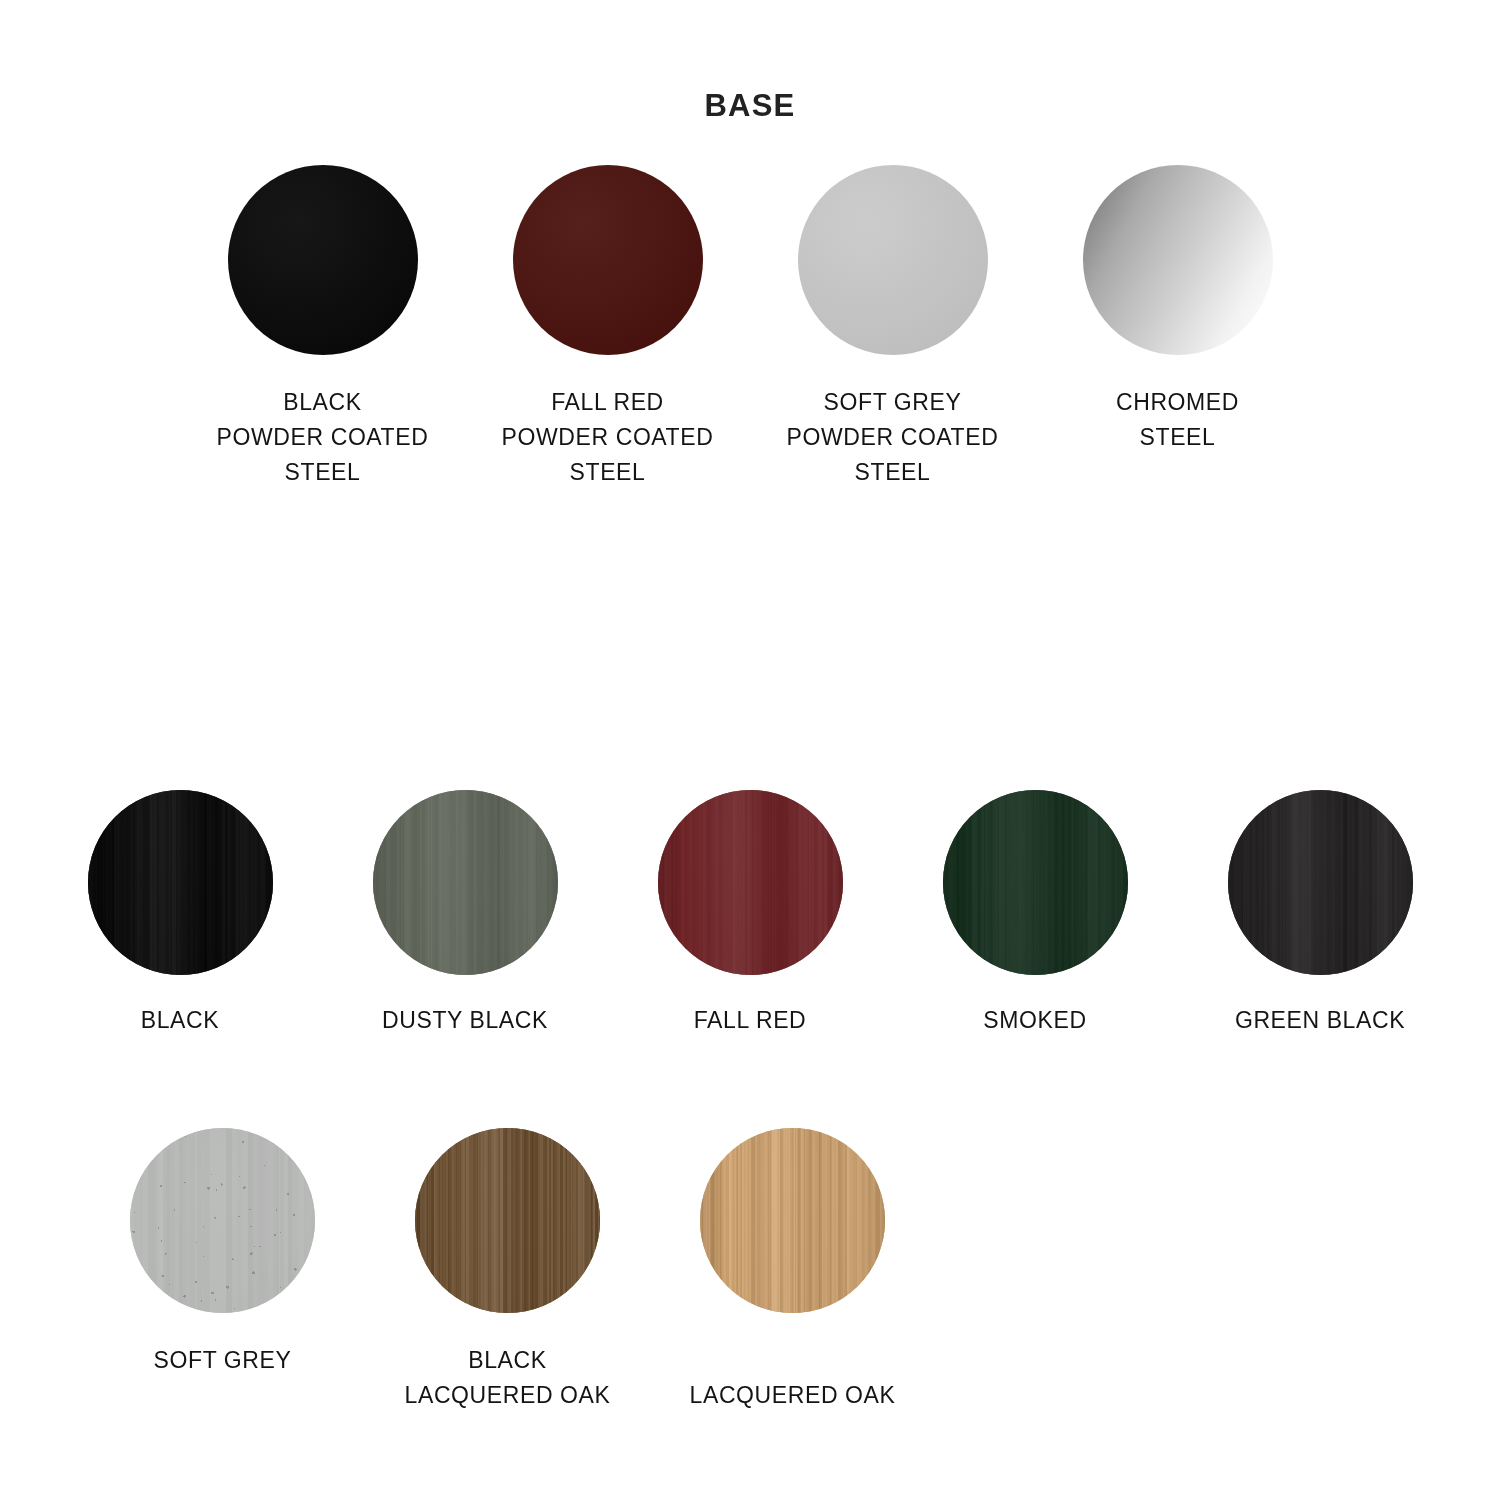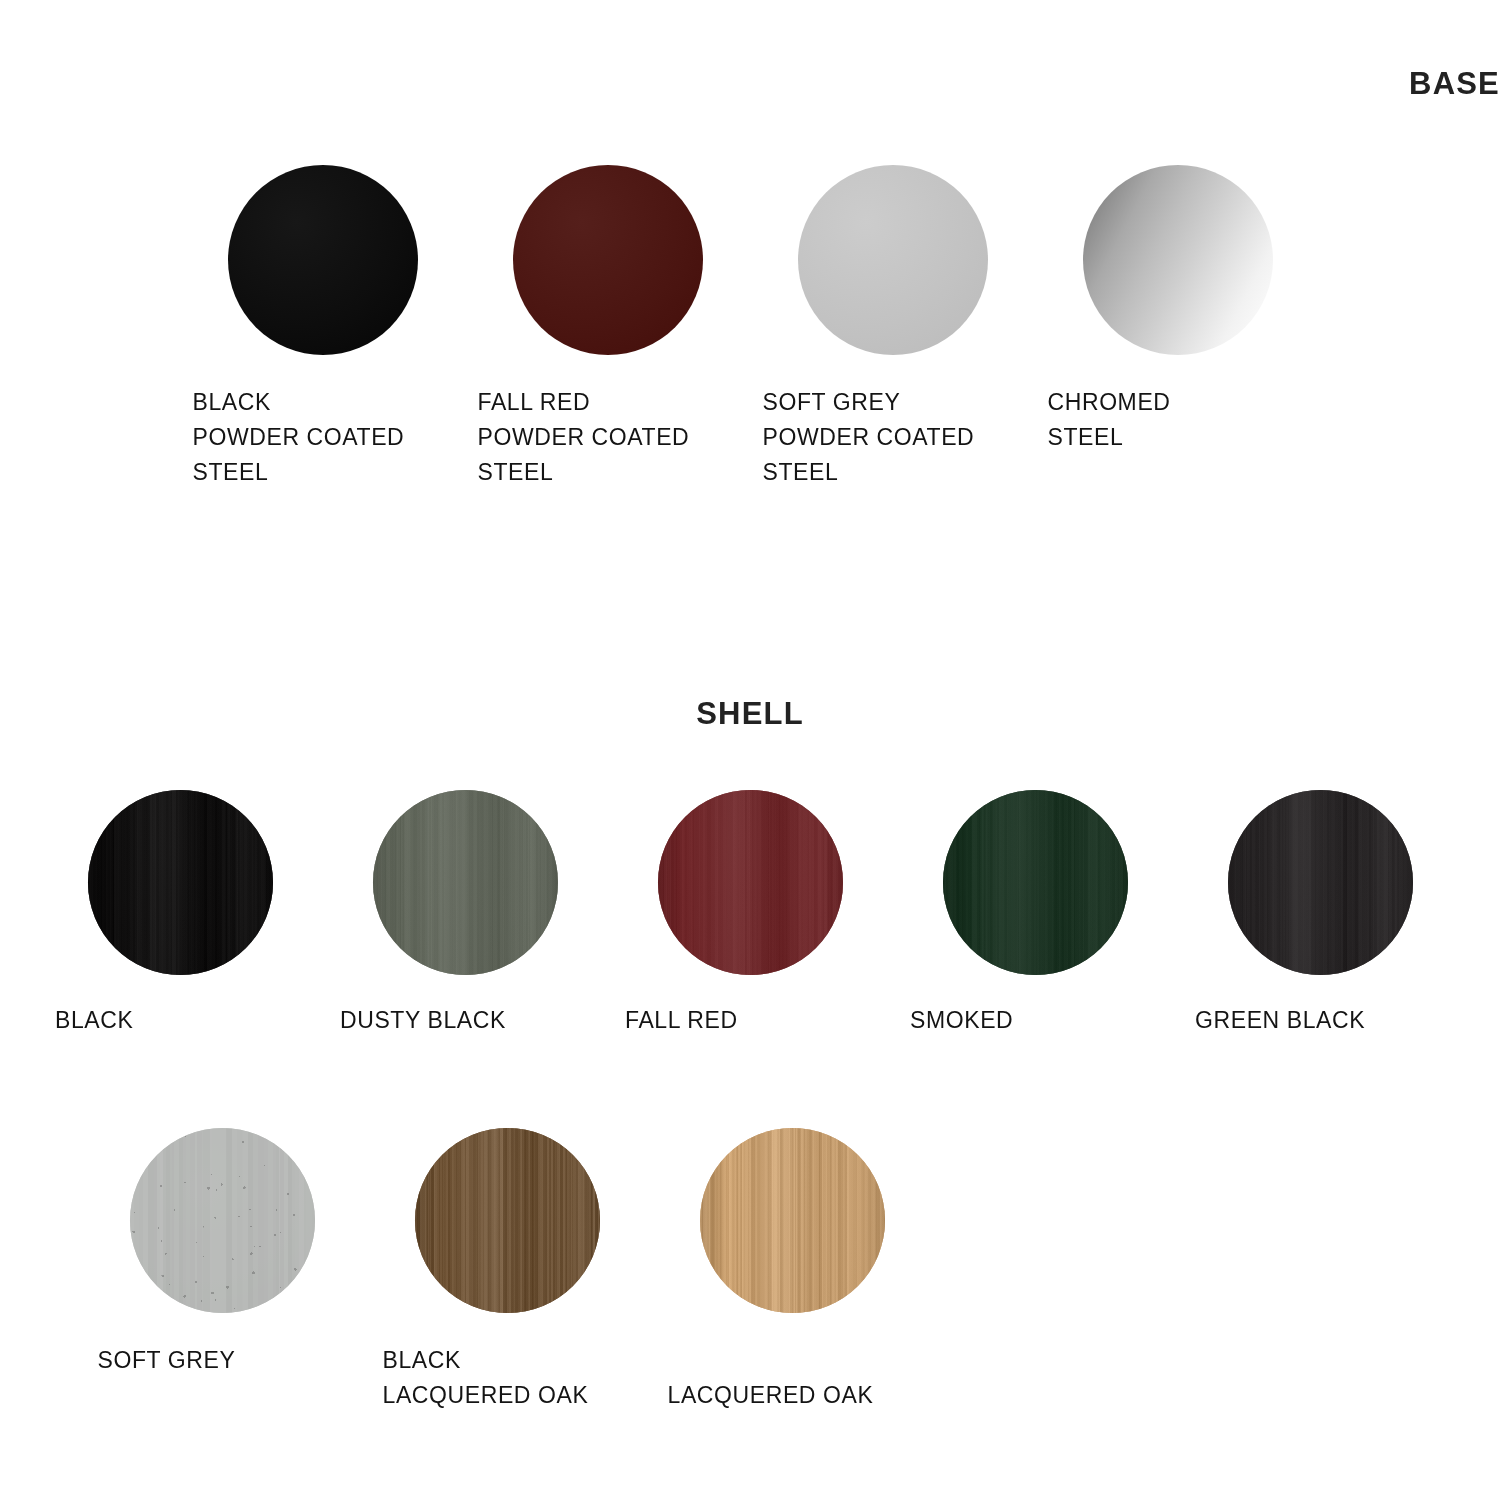--- a/index.html
+++ b/index.html
@@ -27,21 +27,21 @@
   
   .section-title {
     text-align: center;
     font-weight: bold;
     font-size: 31px;
     letter-spacing: 1.2px;
     color: #222222;
     font-family: "Liberation Sans", sans-serif;
   }
 
-  #base-title  { position: absolute; left: 0; top: 66px;  width: 1500px; text-align: right; }
+  #base-title  { position: absolute; left: 0; top: 88px;  width: 1500px; }
   #shell-title { position: absolute; left: 0; top: 696px; width: 1500px; }
 
   
   .swatch-row {
     position: absolute;
     display: flex;
     align-items: flex-start;
   }
 
   #base-row {
@@ -94,21 +94,21 @@
   
   .swatch-disc .grain {
     position: absolute;
     inset: -6%;
     pointer-events: none;
   }
 
   
   .swatch-label {
     margin-top: 26px;
-    text-align: left;
+    text-align: center;
     font-size: 23px;
     line-height: 35px;
     letter-spacing: 0.6px;
     color: #141414;
     font-family: "Liberation Sans", sans-serif;
     white-space: pre-line;
   }
   #base-row .swatch-label { margin-top: 30px; width: 260px; }
   #shell-row-1 .swatch-label { margin-top: 28px; width: 250px; }
   #shell-row-2 .swatch-label { margin-top: 30px; width: 250px; }
@@ -142,21 +142,20 @@
 POWDER COATED
 STEEL</div>
       </div>
       <div class="swatch-cell">
         <div class="swatch-disc" style="background: linear-gradient(118deg, rgb(111, 111, 111) 0%, rgb(138, 138, 138) 12%, rgb(169, 169, 169) 26%, rgb(189, 189, 189) 40%, rgb(207, 207, 207) 54%, rgb(226, 226, 226) 68%, rgb(242, 242, 242) 80%, rgb(251, 251, 251) 92%, rgb(255, 255, 255) 100%);"></div>
         <div class="swatch-label">CHROMED
 STEEL</div>
       </div>
     </div>
 
-  <div class="section-title" id="shell-title">SHELL</div>
 
   <div class="swatch-row" id="shell-row-1">
       <div class="swatch-cell">
         <div class="swatch-disc" style="background: radial-gradient(circle at 42% 28%, rgb(19, 18, 18) 0%, rgb(11, 10, 10) 60%, rgb(3, 2, 2) 100%);">
           <div class="grain" style="background: linear-gradient(90deg, rgb(18, 17, 17) 0%, rgb(18, 17, 17) 1.69%, rgb(20, 19, 19) 1.69%, rgb(20, 19, 19) 3.69%, rgb(4, 3, 3) 3.69%, rgb(4, 3, 3) 4.1%, rgb(10, 9, 9) 4.1%, rgb(10, 9, 9) 5.81%, rgb(12, 11, 11) 5.81%, rgb(12, 11, 11) 6.87%, rgb(17, 16, 16) 6.87%, rgb(17, 16, 16) 8.31%, rgb(10, 9, 9) 8.31%, rgb(10, 9, 9) 10.12%, rgb(0, 0, 0) 10.12%, rgb(0, 0, 0) 10.6%, rgb(7, 6, 6) 10.6%, rgb(7, 6, 6) 12.55%, rgb(10, 9, 9) 12.55%, rgb(10, 9, 9) 14.1%, rgb(8, 7, 7) 14.1%, rgb(8, 7, 7) 14.51%, rgb(21, 20, 20) 14.51%, rgb(21, 20, 20) 14.95%, rgb(17, 16, 16) 14.95%, rgb(17, 16, 16) 15.73%, rgb(16, 15, 15) 15.73%, rgb(16, 15, 15) 17.06%, rgb(14, 13, 13) 17.06%, rgb(14, 13, 13) 17.71%, rgb(3, 2, 2) 17.71%, rgb(3, 2, 2) 18.1%, rgb(4, 3, 3) 18.1%, rgb(4, 3, 3) 18.44%, rgb(22, 21, 21) 18.44%, rgb(22, 21, 21) 20.64%, rgb(15, 14, 14) 20.64%, rgb(15, 14, 14) 22.52%, rgb(13, 12, 12) 22.52%, rgb(13, 12, 12) 24.14%, rgb(10, 9, 9) 24.14%, rgb(10, 9, 9) 25.05%, rgb(15, 14, 14) 25.05%, rgb(15, 14, 14) 26.15%, rgb(20, 19, 19) 26.15%, rgb(20, 19, 19) 27.35%, rgb(10, 9, 9) 27.35%, rgb(10, 9, 9) 29.14%, rgb(21, 20, 20) 29.14%, rgb(21, 20, 20) 29.89%, rgb(13, 12, 12) 29.89%, rgb(13, 12, 12) 31.09%, rgb(11, 10, 10) 31.09%, rgb(11, 10, 10) 32.08%, rgb(10, 9, 9) 32.08%, rgb(10, 9, 9) 33.43%, rgb(4, 3, 3) 33.43%, rgb(4, 3, 3) 35.34%, rgb(21, 20, 20) 35.34%, rgb(21, 20, 20) 37%, rgb(20, 19, 19) 37%, rgb(20, 19, 19) 38.31%, rgb(4, 3, 3) 38.31%, rgb(4, 3, 3) 38.75%, rgb(10, 9, 9) 38.75%, rgb(10, 9, 9) 39.16%, rgb(4, 3, 3) 39.16%, rgb(4, 3, 3) 41.07%, rgb(5, 4, 4) 41.07%, rgb(5, 4, 4) 41.42%, rgb(8, 7, 7) 41.42%, rgb(8, 7, 7) 43.37%, rgb(3, 2, 2) 43.37%, rgb(3, 2, 2) 44.63%, rgb(4, 3, 3) 44.63%, rgb(4, 3, 3) 46.07%, rgb(22, 21, 21) 46.07%, rgb(22, 21, 21) 47.85%, rgb(3, 2, 2) 47.85%, rgb(3, 2, 2) 48.87%, rgb(13, 12, 12) 48.87%, rgb(13, 12, 12) 49.54%, rgb(7, 6, 6) 49.54%, rgb(7, 6, 6) 50.83%, rgb(11, 10, 10) 50.83%, rgb(11, 10, 10) 51.5%, rgb(10, 9, 9) 51.5%, rgb(10, 9, 9) 53.27%, rgb(9, 8, 8) 53.27%, rgb(9, 8, 8) 53.85%, rgb(6, 5, 5) 53.85%, rgb(6, 5, 5) 55.2%, rgb(12, 11, 11) 55.2%, rgb(12, 11, 11) 55.9%, rgb(7, 6, 6) 55.9%, rgb(7, 6, 6) 57.48%, rgb(15, 14, 14) 57.48%, rgb(15, 14, 14) 59.37%, rgb(5, 4, 4) 59.37%, rgb(5, 4, 4) 60.84%, rgb(13, 12, 12) 60.84%, rgb(13, 12, 12) 61.23%, rgb(3, 2, 2) 61.23%, rgb(3, 2, 2) 62.99%, rgb(18, 17, 17) 62.99%, rgb(18, 17, 17) 64.55%, rgb(18, 17, 17) 64.55%, rgb(18, 17, 17) 66.59%, rgb(3, 2, 2) 66.59%, rgb(3, 2, 2) 68.68%, rgb(2, 1, 1) 68.68%, rgb(2, 1, 1) 70.2%, rgb(15, 14, 14) 70.2%, rgb(15, 14, 14) 72.05%, rgb(1, 0, 0) 72.05%, rgb(1, 0, 0) 72.92%, rgb(11, 10, 10) 72.92%, rgb(11, 10, 10) 74.89%, rgb(3, 2, 2) 74.89%, rgb(3, 2, 2) 75.98%, rgb(0, 0, 0) 75.98%, rgb(0, 0, 0) 76.81%, rgb(13, 12, 12) 76.81%, rgb(13, 12, 12) 77.58%, rgb(20, 19, 19) 77.58%, rgb(20, 19, 19) 78%, rgb(12, 11, 11) 78%, rgb(12, 11, 11) 79.24%, rgb(6, 5, 5) 79.24%, rgb(6, 5, 5) 80.14%, rgb(4, 3, 3) 80.14%, rgb(4, 3, 3) 80.98%, rgb(7, 6, 6) 80.98%, rgb(7, 6, 6) 82.57%, rgb(9, 8, 8) 82.57%, rgb(9, 8, 8) 84.76%, rgb(10, 9, 9) 84.76%, rgb(10, 9, 9) 86.45%, rgb(10, 9, 9) 86.45%, rgb(10, 9, 9) 87.03%, rgb(7, 6, 6) 87.03%, rgb(7, 6, 6) 88%, rgb(4, 3, 3) 88%, rgb(4, 3, 3) 89.05%, rgb(16, 15, 15) 89.05%, rgb(16, 15, 15) 91.15%, rgb(3, 2, 2) 91.15%, rgb(3, 2, 2) 92.11%, rgb(5, 4, 4) 92.11%, rgb(5, 4, 4) 92.55%, rgb(1, 0, 0) 92.55%, rgb(1, 0, 0) 94.36%, rgb(3, 2, 2) 94.36%, rgb(3, 2, 2) 96.32%, rgb(3, 2, 2) 96.32%, rgb(3, 2, 2) 97.48%, rgb(22, 21, 21) 97.48%, rgb(22, 21, 21) 98.3%, rgb(0, 0, 0) 98.3%, rgb(0, 0, 0) 100%); opacity: 0.65;"></div>
           <div class="grain" style="background: linear-gradient(90deg, rgb(7, 6, 6) 0%, rgb(7, 6, 6) 0.49%, rgb(16, 15, 15) 0.49%, rgb(16, 15, 15) 1.11%, rgb(9, 8, 8) 1.11%, rgb(9, 8, 8) 2.03%, rgb(14, 13, 13) 2.03%, rgb(14, 13, 13) 2.66%, rgb(5, 4, 4) 2.66%, rgb(5, 4, 4) 3%, rgb(7, 6, 6) 3%, rgb(7, 6, 6) 3.66%, rgb(7, 6, 6) 3.66%, rgb(7, 6, 6) 4.4%, rgb(9, 8, 8) 4.4%, rgb(9, 8, 8) 4.62%, rgb(4, 3, 3) 4.62%, rgb(4, 3, 3) 5.17%, rgb(12, 11, 11) 5.17%, rgb(12, 11, 11) 5.84%, rgb(4, 3, 3) 5.84%, rgb(4, 3, 3) 6.3%, rgb(15, 14, 14) 6.3%, rgb(15, 14, 14) 7.22%, rgb(10, 9, 9) 7.22%, rgb(10, 9, 9) 7.66%, rgb(14, 13, 13) 7.66%, rgb(14, 13, 13) 8.33%, rgb(11, 10, 10) 8.33%, rgb(11, 10, 10) 9.27%, rgb(11, 10, 10) 9.27%, rgb(11, 10, 10) 9.73%, rgb(16, 15, 15) 9.73%, rgb(16, 15, 15) 10.44%, rgb(11, 10, 10) 10.44%, rgb(11, 10, 10) 11.43%, rgb(12, 11, 11) 11.43%, rgb(12, 11, 11) 11.91%, rgb(4, 3, 3) 11.91%, rgb(4, 3, 3) 12.64%, rgb(10, 9, 9) 12.64%, rgb(10, 9, 9) 13.49%, rgb(8, 7, 7) 13.49%, rgb(8, 7, 7) 14.11%, rgb(8, 7, 7) 14.11%, rgb(8, 7, 7) 15.4%, rgb(5, 4, 4) 15.4%, rgb(5, 4, 4) 16.41%, rgb(14, 13, 13) 16.41%, rgb(14, 13, 13) 16.84%, rgb(8, 7, 7) 16.84%, rgb(8, 7, 7) 17.27%, rgb(6, 5, 5) 17.27%, rgb(6, 5, 5) 18.27%, rgb(15, 14, 14) 18.27%, rgb(15, 14, 14) 19.37%, rgb(11, 10, 10) 19.37%, rgb(11, 10, 10) 20.32%, rgb(14, 13, 13) 20.32%, rgb(14, 13, 13) 21.53%, rgb(4, 3, 3) 21.53%, rgb(4, 3, 3) 22.11%, rgb(10, 9, 9) 22.11%, rgb(10, 9, 9) 23.48%, rgb(10, 9, 9) 23.48%, rgb(10, 9, 9) 24.6%, rgb(4, 3, 3) 24.6%, rgb(4, 3, 3) 25.85%, rgb(7, 6, 6) 25.85%, rgb(7, 6, 6) 27.08%, rgb(6, 5, 5) 27.08%, rgb(6, 5, 5) 28.16%, rgb(14, 13, 13) 28.16%, rgb(14, 13, 13) 28.76%, rgb(12, 11, 11) 28.76%, rgb(12, 11, 11) 29.42%, rgb(17, 16, 16) 29.42%, rgb(17, 16, 16) 30.62%, rgb(15, 14, 14) 30.62%, rgb(15, 14, 14) 31.95%, rgb(7, 6, 6) 31.95%, rgb(7, 6, 6) 32.62%, rgb(4, 3, 3) 32.62%, rgb(4, 3, 3) 33.45%, rgb(5, 4, 4) 33.45%, rgb(5, 4, 4) 34.4%, rgb(10, 9, 9) 34.4%, rgb(10, 9, 9) 35.72%, rgb(15, 14, 14) 35.72%, rgb(15, 14, 14) 36.57%, rgb(6, 5, 5) 36.57%, rgb(6, 5, 5) 36.9%, rgb(9, 8, 8) 36.9%, rgb(9, 8, 8) 37.85%, rgb(16, 15, 15) 37.85%, rgb(16, 15, 15) 38.59%, rgb(11, 10, 10) 38.59%, rgb(11, 10, 10) 39.14%, rgb(7, 6, 6) 39.14%, rgb(7, 6, 6) 39.32%, rgb(5, 4, 4) 39.32%, rgb(5, 4, 4) 39.94%, rgb(15, 14, 14) 39.94%, rgb(15, 14, 14) 40.67%, rgb(14, 13, 13) 40.67%, rgb(14, 13, 13) 42.04%, rgb(8, 7, 7) 42.04%, rgb(8, 7, 7) 43.2%, rgb(5, 4, 4) 43.2%, rgb(5, 4, 4) 44.44%, rgb(12, 11, 11) 44.44%, rgb(12, 11, 11) 44.68%, rgb(16, 15, 15) 44.68%, rgb(16, 15, 15) 45.13%, rgb(16, 15, 15) 45.13%, rgb(16, 15, 15) 45.47%, rgb(7, 6, 6) 45.47%, rgb(7, 6, 6) 46.27%, rgb(12, 11, 11) 46.27%, rgb(12, 11, 11) 47.41%, rgb(13, 12, 12) 47.41%, rgb(13, 12, 12) 48.64%, rgb(17, 16, 16) 48.64%, rgb(17, 16, 16) 49.49%, rgb(15, 14, 14) 49.49%, rgb(15, 14, 14) 50.74%, rgb(8, 7, 7) 50.74%, rgb(8, 7, 7) 51.95%, rgb(12, 11, 11) 51.95%, rgb(12, 11, 11) 52.53%, rgb(9, 8, 8) 52.53%, rgb(9, 8, 8) 52.8%, rgb(14, 13, 13) 52.8%, rgb(14, 13, 13) 53.47%, rgb(5, 4, 4) 53.47%, rgb(5, 4, 4) 54.48%, rgb(13, 12, 12) 54.48%, rgb(13, 12, 12) 55.69%, rgb(16, 15, 15) 55.69%, rgb(16, 15, 15) 56.89%, rgb(9, 8, 8) 56.89%, rgb(9, 8, 8) 57.33%, rgb(15, 14, 14) 57.33%, rgb(15, 14, 14) 58.36%, rgb(6, 5, 5) 58.36%, rgb(6, 5, 5) 59.13%, rgb(16, 15, 15) 59.13%, rgb(16, 15, 15) 59.41%, rgb(15, 14, 14) 59.41%, rgb(15, 14, 14) 60.33%, rgb(16, 15, 15) 60.33%, rgb(16, 15, 15) 60.89%, rgb(18, 17, 17) 60.89%, rgb(18, 17, 17) 61.38%, rgb(11, 10, 10) 61.38%, rgb(11, 10, 10) 62.11%, rgb(10, 9, 9) 62.11%, rgb(10, 9, 9) 62.75%, rgb(14, 13, 13) 62.75%, rgb(14, 13, 13) 64.13%, rgb(13, 12, 12) 64.13%, rgb(13, 12, 12) 64.91%, rgb(9, 8, 8) 64.91%, rgb(9, 8, 8) 65.48%, rgb(5, 4, 4) 65.48%, rgb(5, 4, 4) 66.77%, rgb(7, 6, 6) 66.77%, rgb(7, 6, 6) 67.73%, rgb(12, 11, 11) 67.73%, rgb(12, 11, 11) 68.02%, rgb(13, 12, 12) 68.02%, rgb(13, 12, 12) 69.21%, rgb(13, 12, 12) 69.21%, rgb(13, 12, 12) 69.77%, rgb(14, 13, 13) 69.77%, rgb(14, 13, 13) 70.81%, rgb(15, 14, 14) 70.81%, rgb(15, 14, 14) 71.49%, rgb(4, 3, 3) 71.49%, rgb(4, 3, 3) 72.63%, rgb(17, 16, 16) 72.63%, rgb(17, 16, 16) 74.01%, rgb(15, 14, 14) 74.01%, rgb(15, 14, 14) 74.24%, rgb(5, 4, 4) 74.24%, rgb(5, 4, 4) 74.9%, rgb(8, 7, 7) 74.9%, rgb(8, 7, 7) 75.32%, rgb(6, 5, 5) 75.32%, rgb(6, 5, 5) 76.61%, rgb(16, 15, 15) 76.61%, rgb(16, 15, 15) 77.76%, rgb(5, 4, 4) 77.76%, rgb(5, 4, 4) 78.34%, rgb(11, 10, 10) 78.34%, rgb(11, 10, 10) 78.53%, rgb(7, 6, 6) 78.53%, rgb(7, 6, 6) 78.91%, rgb(17, 16, 16) 78.91%, rgb(17, 16, 16) 80.06%, rgb(6, 5, 5) 80.06%, rgb(6, 5, 5) 80.27%, rgb(10, 9, 9) 80.27%, rgb(10, 9, 9) 80.86%, rgb(18, 17, 17) 80.86%, rgb(18, 17, 17) 82.15%, rgb(8, 7, 7) 82.15%, rgb(8, 7, 7) 83.12%, rgb(4, 3, 3) 83.12%, rgb(4, 3, 3) 83.46%, rgb(6, 5, 5) 83.46%, rgb(6, 5, 5) 83.91%, rgb(7, 6, 6) 83.91%, rgb(7, 6, 6) 84.46%, rgb(18, 17, 17) 84.46%, rgb(18, 17, 17) 84.87%, rgb(9, 8, 8) 84.87%, rgb(9, 8, 8) 85.33%, rgb(9, 8, 8) 85.33%, rgb(9, 8, 8) 85.91%, rgb(17, 16, 16) 85.91%, rgb(17, 16, 16) 87.19%, rgb(8, 7, 7) 87.19%, rgb(8, 7, 7) 87.91%, rgb(16, 15, 15) 87.91%, rgb(16, 15, 15) 89.1%, rgb(15, 14, 14) 89.1%, rgb(15, 14, 14) 90.23%, rgb(13, 12, 12) 90.23%, rgb(13, 12, 12) 90.7%, rgb(7, 6, 6) 90.7%, rgb(7, 6, 6) 91.87%, rgb(10, 9, 9) 91.87%, rgb(10, 9, 9) 93.03%, rgb(8, 7, 7) 93.03%, rgb(8, 7, 7) 93.94%, rgb(15, 14, 14) 93.94%, rgb(15, 14, 14) 94.19%, rgb(17, 16, 16) 94.19%, rgb(17, 16, 16) 94.44%, rgb(7, 6, 6) 94.44%, rgb(7, 6, 6) 94.64%, rgb(5, 4, 4) 94.64%, rgb(5, 4, 4) 95.21%, rgb(15, 14, 14) 95.21%, rgb(15, 14, 14) 95.62%, rgb(7, 6, 6) 95.62%, rgb(7, 6, 6) 96.78%, rgb(6, 5, 5) 96.78%, rgb(6, 5, 5) 97.35%, rgb(9, 8, 8) 97.35%, rgb(9, 8, 8) 98.62%, rgb(13, 12, 12) 98.62%, rgb(13, 12, 12) 98.84%, rgb(12, 11, 11) 98.84%, rgb(12, 11, 11) 99.04%, rgb(8, 7, 7) 99.04%, rgb(8, 7, 7) 99.45%, rgb(12, 11, 11) 99.45%, rgb(12, 11, 11) 100%); opacity: 0.4;"></div>
           <div class="grain" style="background: linear-gradient(90deg, rgba(0, 0, 0, 0.16) 0%, rgba(0, 0, 0, 0) 18%, rgba(255, 255, 255, 0.07) 42%, rgba(0, 0, 0, 0.05) 63%, rgba(255, 255, 255, 0.05) 82%, rgba(0, 0, 0, 0.12) 100%);"></div>
         </div>
         <div class="swatch-label">BLACK</div>
       </div>

